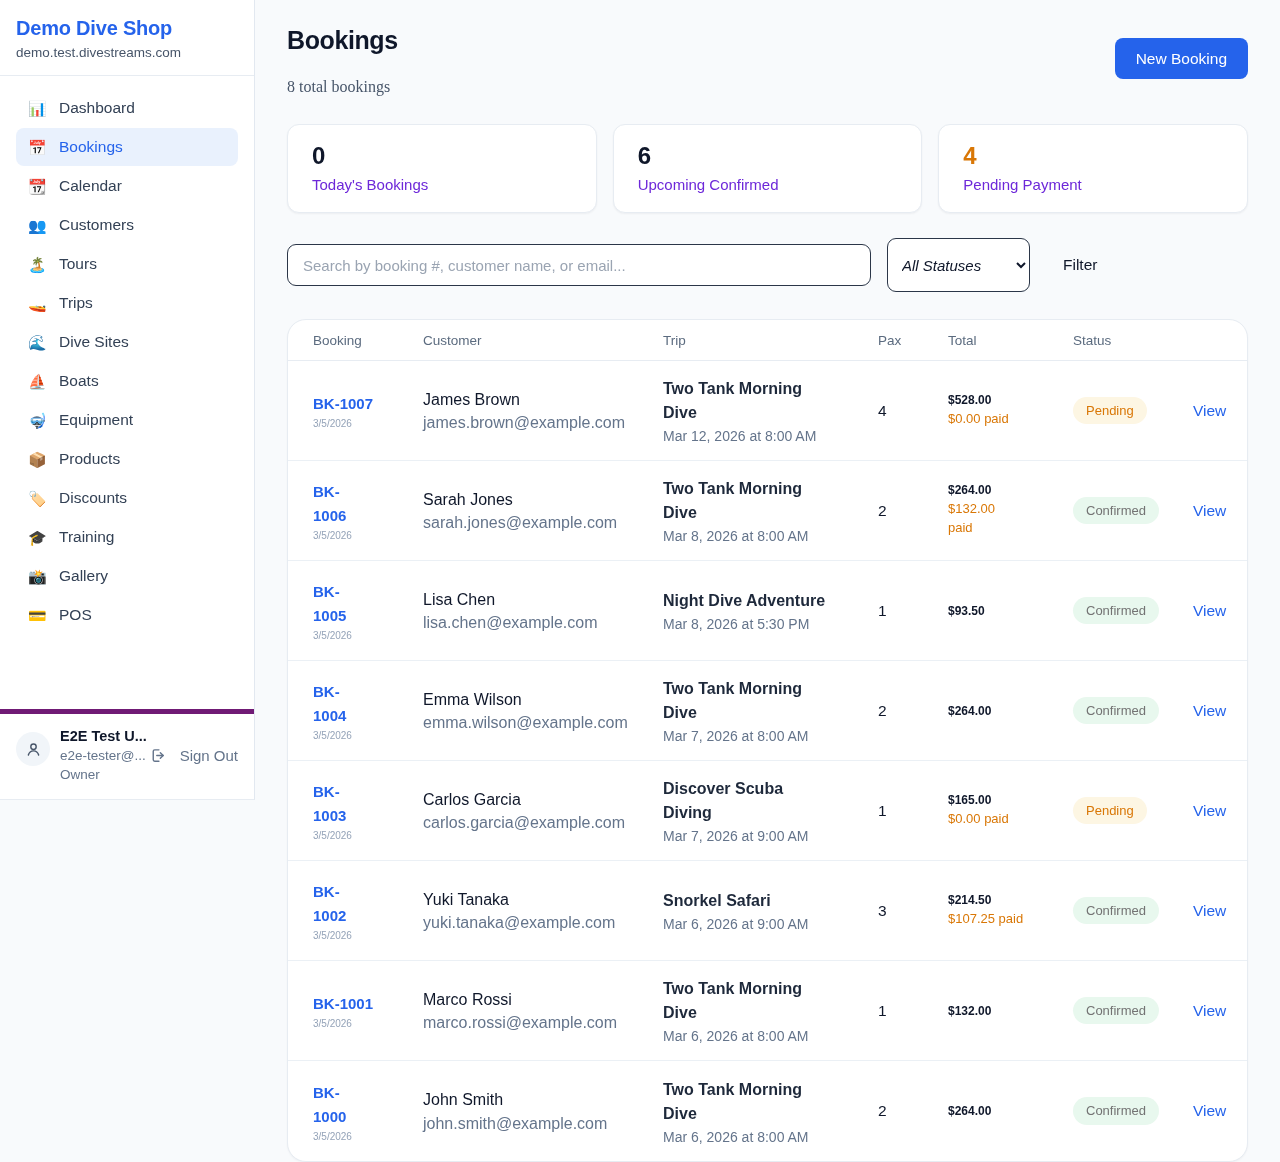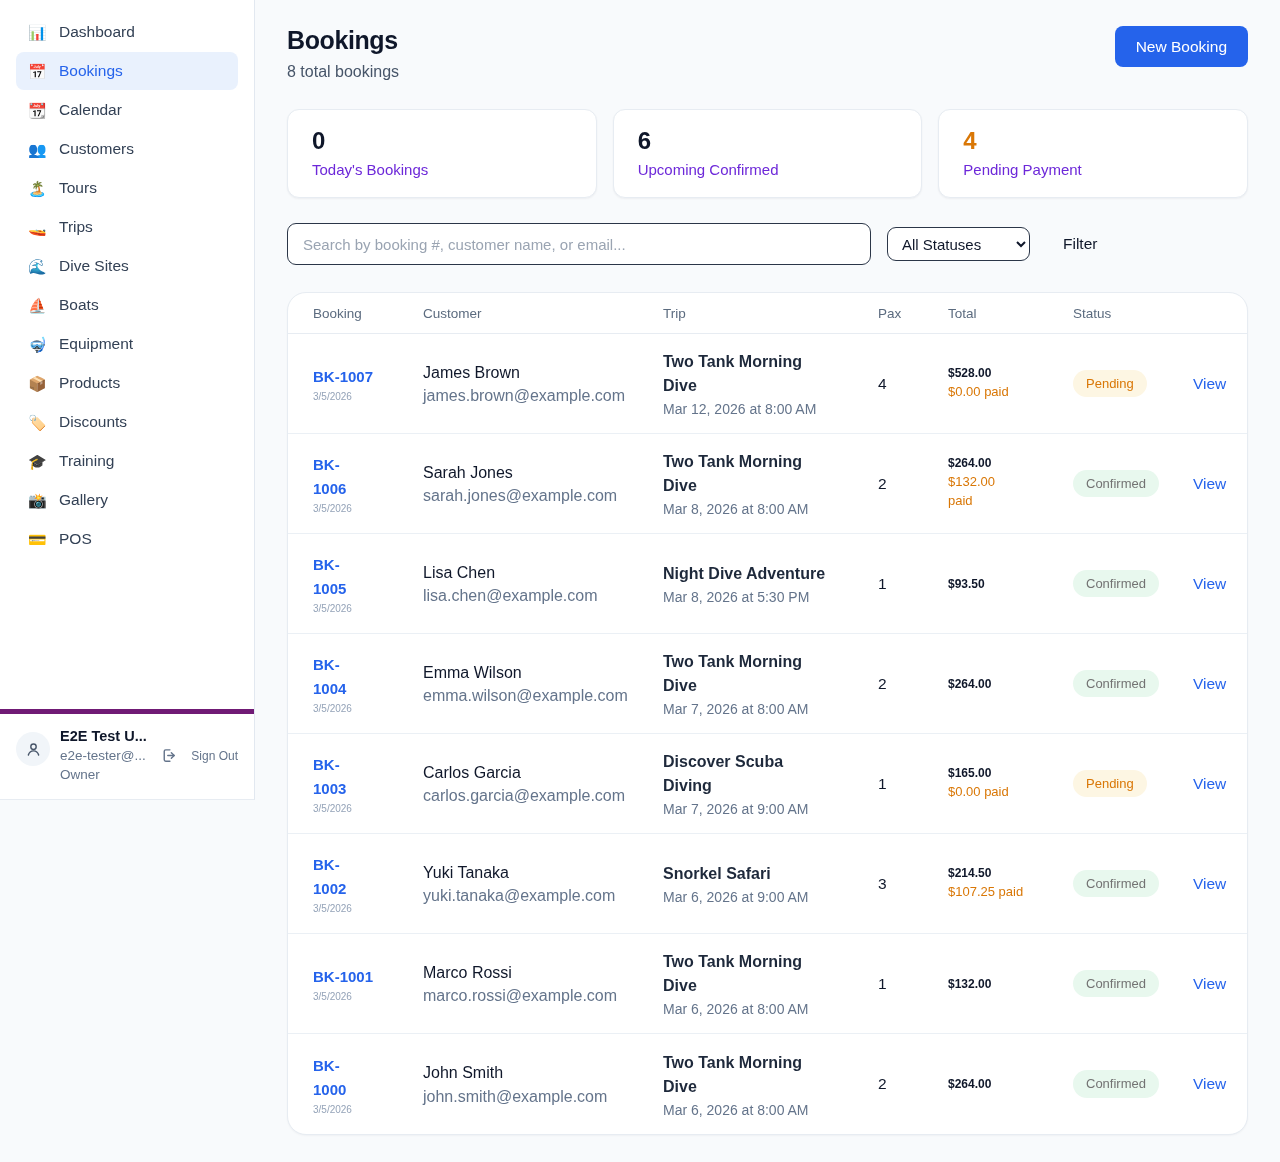--- a/index.html
+++ b/index.html
@@ -31,52 +31,52 @@
   }
   .avatar {
     width:34px; height:34px; border-radius:50%; background:#f1f5f9; flex:0 0 34px;
     display:flex; align-items:center; justify-content:center; margin-top:6px;
   }
   .user-meta { min-width:0; }
   .user-name { font-size:14.5px; font-weight:700; color:#0f172a; line-height:1.45; white-space:nowrap; }
   .user-email, .user-role { font-size:13.5px; color:#64748b; line-height:1.4; white-space:nowrap; }
   .signout {
     margin-left:auto; align-self:center; display:flex; align-items:center; gap:14px;
-    background:none; border:none; color:#64748b; font-size:12px; cursor:pointer;
+    background:none; border:none; color:#64748b; font-size:15px; cursor:pointer;
     font-family:inherit; white-space:nowrap;
   }
   
   .main { margin-left:255px; padding:26px 32px 0; }
   .page-header { display:flex; justify-content:space-between; align-items:flex-start; }
   .page-title { font-size:25px; font-weight:700; color:#0f172a; letter-spacing:-0.4px; }
-  .page-subtitle { margin-top:8px; font-size:16px; color:#475569; }
+  .page-subtitle { margin-top:23px; font-size:16px; color:#475569;font-family:Liberation Serif, serif; }
   .btn-primary {
     background:#2563eb; color:#ffffff; border:none; border-radius:8px;
     height:41px; padding:0 21px; font-size:15.5px; font-weight:500;
-    font-family:inherit; cursor:pointer; margin-top:0;
+    font-family:inherit; cursor:pointer; margin-top:12px;
   }
   .stats { margin-top:28px; display:grid; grid-template-columns:1fr 1fr 1fr; gap:16px; }
   .stat-card {
     background:#ffffff; border:1px solid #e7ecf2; border-radius:12px;
     padding:17px 24px 19px; box-shadow:0 1px 2px rgba(15,23,42,0.05);
   }
   .stat-value { font-size:24px; font-weight:700; color:#0f172a; }
   .stat-value.accent { color:#d97706; }
   .stat-label { margin-top:6px; font-size:15px; color:#6d28d9; }
   
   .filter-row { margin-top:25px; display:flex; align-items:center; }
   .search-input {
     width:584px; height:42px; border:1px solid #2b3648; border-radius:9px;
     padding:0 15px; font-size:15px; color:#0f172a; font-family:inherit; background:#ffffff;
   }
   .search-input::placeholder { color:#9aa4b2; }
   .status-select {
-    margin-left:16px; height:34px; min-width:143px; border:1px solid #2b3648;
+    margin-left:16px; height:54px; min-width:143px; border:1px solid #2b3648;
     border-radius:9px; padding:0 10px; font-size:15px; color:#0f172a;
-    font-family:inherit; background:#ffffff; cursor:pointer;
+    font-family:inherit; background:#ffffff; cursor:pointer;font-style:italic;
   }
   .filter-btn {
     margin-left:33px; background:none; border:none; font-size:15.5px; font-weight:500;
     color:#0f172a; font-family:inherit; cursor:pointer;
   }
   
   .table-card {
     margin-top:27px; margin-bottom:31px; background:#ffffff;
     border:1px solid #e7ecf2; border-radius:19px; overflow:hidden;
     box-shadow:0 1px 2px rgba(15,23,42,0.04);
@@ -104,20 +104,24 @@
   }
   .badge-green { background:#e8f8ee; color:#737373; }
   .badge-amber { background:#fdf6e3; color:#d97706; }
   .view { font-size:15.5px; font-weight:500; color:#2563eb; text-decoration:none; cursor:pointer; }
   svg { display:block; }
 </style>
 </head>
 <body>
 
 <aside class="sidebar">
+  <div class="brand">
+    <div class="brand-name">Demo Dive Shop</div>
+    <div class="brand-domain">demo.test.divestreams.com</div>
+  </div>
   <nav class="nav">
       <div class="nav-item">
     <span class="nav-icon">📊</span>
     <span class="nav-label">Dashboard</span>
   </div>
       <div class="nav-item active">
     <span class="nav-icon">📅</span>
     <span class="nav-label">Bookings</span>
   </div>
       <div class="nav-item">

